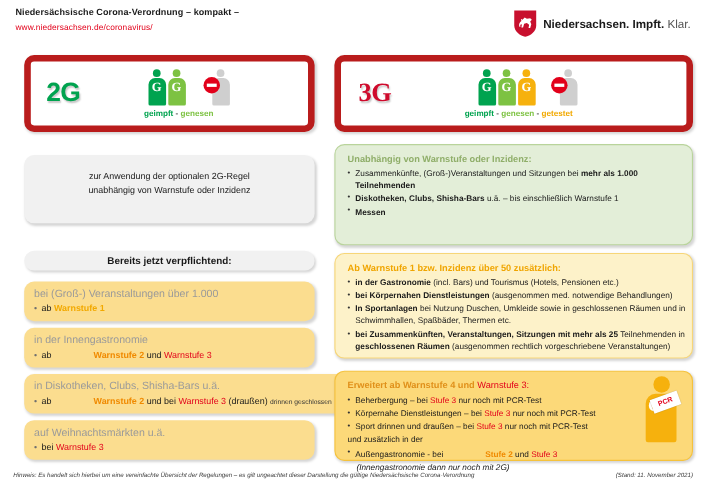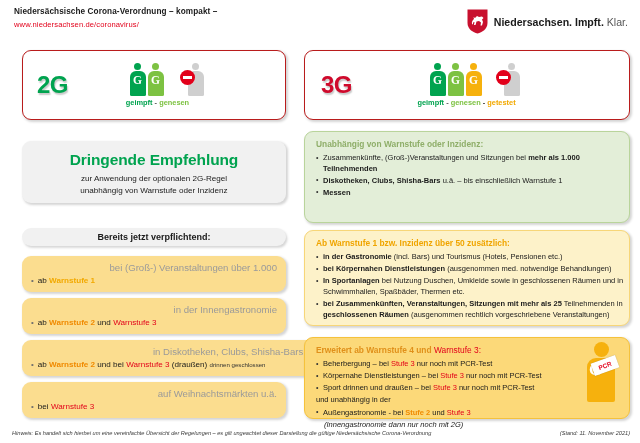--- a/index.html
+++ b/index.html
@@ -19,27 +19,27 @@
     font-size: 7.6px; color: #e2001a; margin-top: 3.5px; letter-spacing: .1px;
   }
   .brand { position: absolute; right: 12px; top: 9px; display: flex; align-items: center; gap: 6px; }
   .brand-shield { width: 21px; height: 25px; }
   .brand-text { font-size: 10.6px; color: #1a1a1a; white-space: nowrap; }
   .brand-text b { font-weight: bold; }
   .brand-text .sub { color: #555; }
 
   
   .box { position: absolute; border-radius: 9px; box-shadow: 1.4px 1.8px 2.4px rgba(0,0,0,.17); }
-  .white-box { background: #ffffff; border: 1px solid #b91c1c; }
+  .white-box { background: #ffffff; border: 6px solid #b91c1c; }
 
   
   .gbox { display: flex; align-items: center; }
   .gbox-label { font-size: 24px; font-weight: bold; letter-spacing: -.5px; }
   .g2-label { color: #00a34f; text-shadow: 1px 1.5px 1.5px rgba(0,0,0,.22); }
-  .g3-label { color: #cf0a2c; text-shadow: 1px 1.5px 1.5px rgba(0,0,0,.22); }
+  .g3-label { color: #cf0a2c; text-shadow: 1px 1.5px 1.5px rgba(0,0,0,.22); font-family: Liberation Serif, serif; }
   .figures { display: flex; align-items: flex-end; gap: 1px; }
   .fig { position: relative; width: 17px; }
   .fig .head { width: 7.4px; height: 7.4px; border-radius: 50%; margin: 0 auto 1.2px; }
   .fig .body {
     width: 16px; height: 25px; margin: 0 auto;
     border-radius: 6px 6px 1.5px 1.5px;
     position: relative;
   }
   .fig .glyph {
     position: absolute; top: 2.5px; left: 0; right: 0;
@@ -66,26 +66,26 @@
   
   .rec-box { background: #f1f1f1; text-align: center; }
   .rec-title { color: #00a34f; font-size: 15.5px; font-weight: bold; letter-spacing: -.1px; }
   .rec-sub { color: #1a1a1a; font-size: 8.1px; line-height: 1.45; margin-top: 4px; }
 
   
   .grey-bar { background: #f1f1f1; display: flex; align-items: center; justify-content: center; }
   .grey-bar span { font-size: 9px; font-weight: bold; color: #1a1a1a; }
 
   
-  .ycard { background: #fbdd8f; padding: 6px 9px 5px; text-align: right; }
+  .ycard { background: #fbdd8f; padding: 6px 9px 5px; }
   .ycard-title { font-size: 9.6px; color: #9a9a9a; }
   .ycard-line { font-size: 8.1px; color: #1a1a1a; margin-top: 3px; display: flex; gap: 4px; }
   .ycard-line .dot { color: #6f6f6f; font-size: 8px; line-height: 1.25; }
   .ws1 { color: #f2a900; font-weight: bold; }
-  .ws2 { color: #f08a00; font-weight: bold; }
+  .ws2 { color: #f08a00; font-weight: bold; margin-left: 36px; }
   .ws3 { color: #e2001a; font-weight: normal; }
   .tiny { font-size: 6.1px; color: #333; }
 
   
   .panel { padding: 7px 2px 7px 11px; }
   .panel-green { background: #e3eed8; border: 1.2px solid #b9d49b; }
   .panel-yellow { background: #fdf2c9; border: 1.2px solid #f7d678; }
   .panel-amber { background: #fcd979; border: 1.2px solid #f5c23c; }
   .panel-head { font-size: 8.4px; font-weight: bold; margin-bottom: 4px; }
   .head-green { color: #8fae69; }
@@ -213,21 +213,20 @@
       <span class="cap-geimpft">geimpft</span>
       <span class="cap-sep">-</span>
       <span class="cap-genesen">genesen</span>
       <span class="cap-sep">-</span>
       <span class="cap-getestet">getestet</span>
     </div>
   </div>
 </div>
 
 <div class="box rec-box" style="left:22px; top:141px; width:264px; height:62px; padding:10px 10px;">
-  <div class="rec-title">Dringende Empfehlung</div>
   <div class="rec-sub">
     <div>zur Anwendung der optionalen 2G-Regel</div>
     <div>unabhängig von Warnstufe oder Inzidenz</div>
   </div>
 </div>
 
 <div class="box grey-bar" style="left:22px; top:228px; width:264px; height:18px;">
   <span>Bereits jetzt verpflichtend:</span>
 </div>
 
@@ -303,21 +302,21 @@
 <div class="box panel panel-amber" style="left:304px; top:337px; width:326px; height:82px;">
   <div class="panel-head head-amber">
     <span>Erweitert ab Warnstufe 4</span>
     <span>und</span>
     <span class="ws3">Warnstufe 3:</span>
   </div>
   <ul class="bullets" style="width:258px;">
     <li>Beherbergung – bei <span class="ws3">Stufe 3</span> nur noch mit PCR-Test</li>
     <li>Körpernahe Dienstleistungen – bei <span class="ws3">Stufe 3</span> nur noch mit PCR-Test</li>
     <li>Sport drinnen und draußen – bei <span class="ws3">Stufe 3</span> nur noch mit PCR-Test</li>
-    <li class="nobullet">und unabhängig in der</li>
+    <li class="nobullet">und zusätzlich in der</li>
     <li>Außengastronomie - bei <span class="ws2">Stufe 2</span> und <span class="ws3">Stufe 3</span></li>
     <li class="nobullet" style="padding-left:8px;"><i>(Innengastronomie dann nur noch mit 2G)</i></li>
   </ul>
   <div class="pcr-icon">
     <div class="pcr-head"></div>
     <div class="pcr-body">
       <div class="pcr-g">G</div>
     </div>
     <div class="pcr-card">
       <span>PCR</span>

